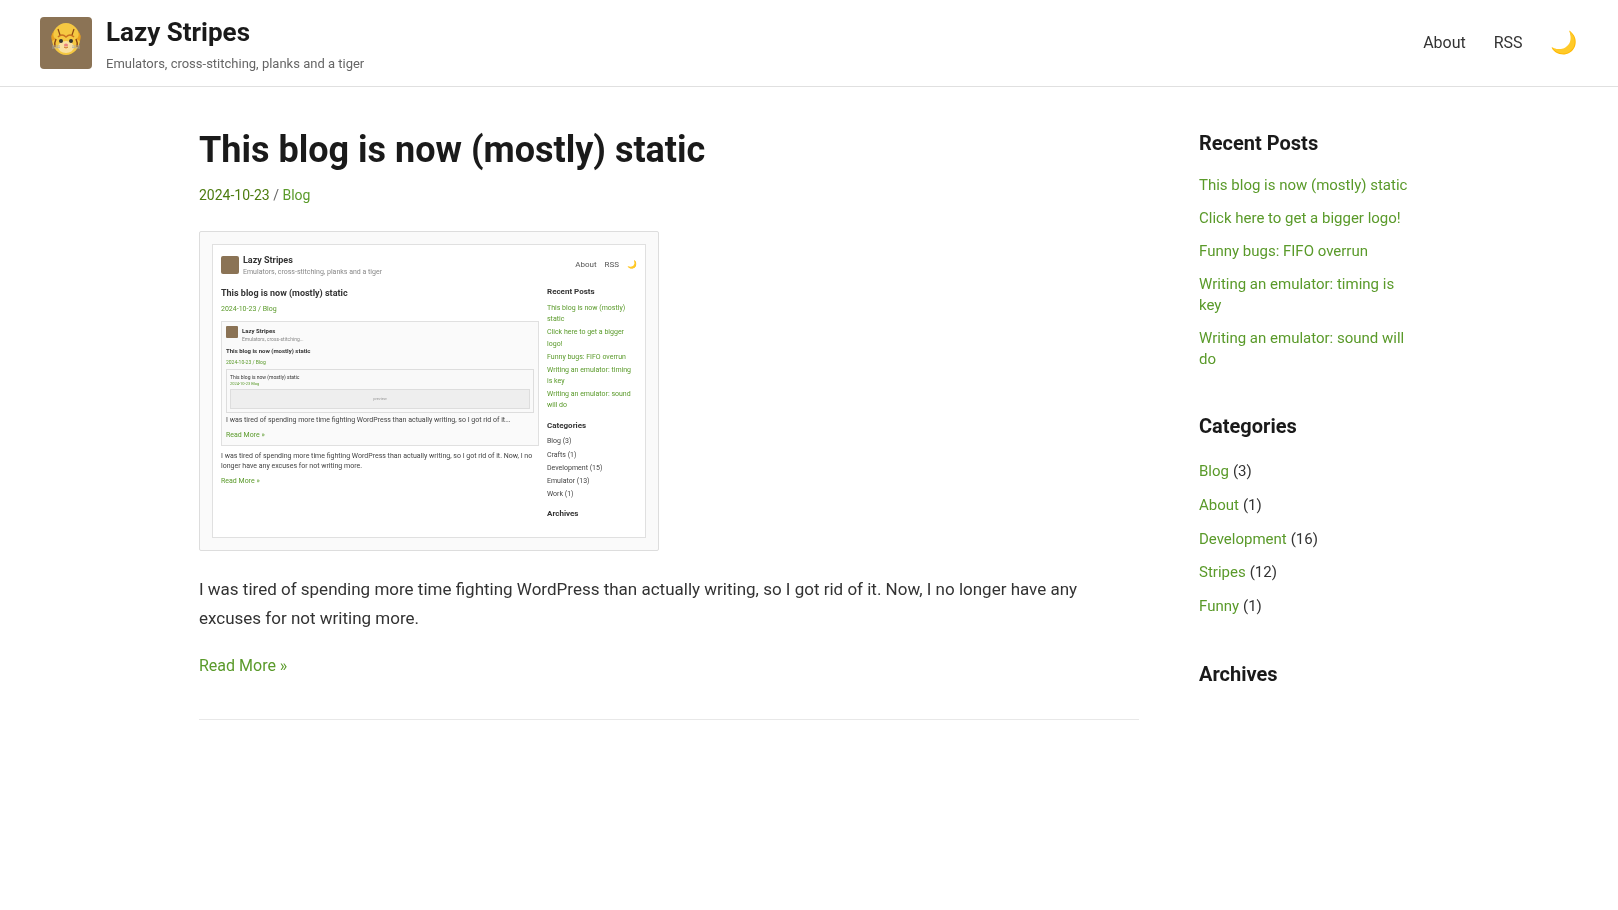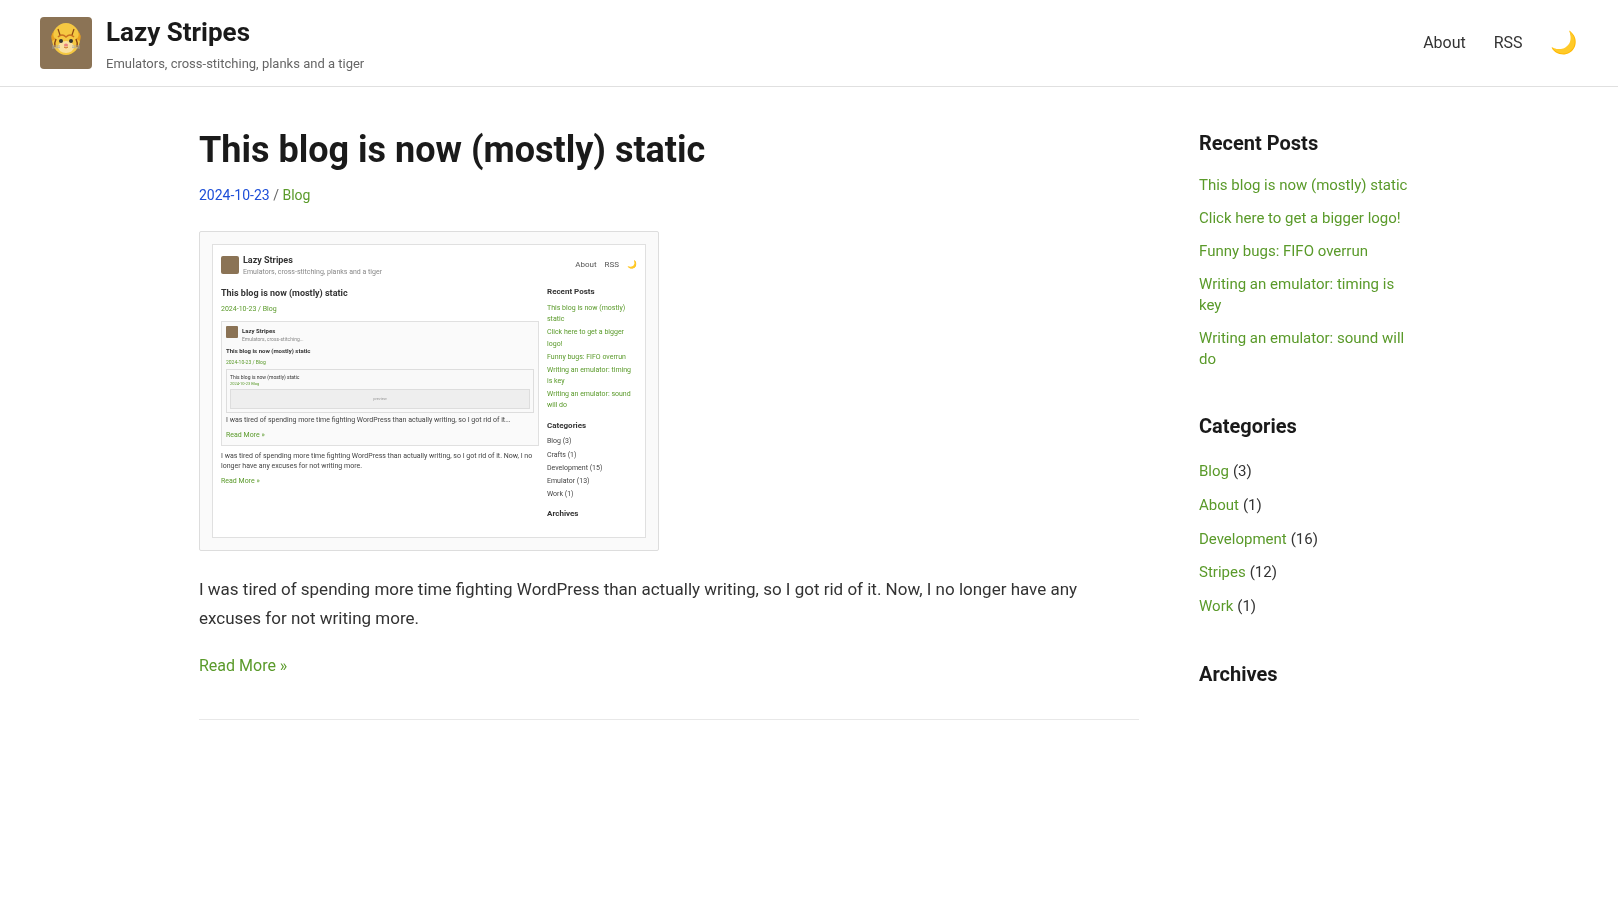--- a/index.html
+++ b/index.html
@@ -94,21 +94,21 @@
       font-weight: 700;
       color: #1a1a1a;
       margin-bottom: 10px;
       line-height: 1.3;
     }
     .post-meta {
       font-size: 14px;
       margin-bottom: 24px;
     }
     .post-date {
-      color: #1d4ed8;
+      color: #4d7c0f;
     }
     .post-category {
       color: #5a9a2a;
     }
     .post-meta-sep {
       color: #666;
     }
 
     
     .post-screenshot {
@@ -367,21 +367,21 @@
       </div>
       <div class="sidebar-cat-item">
         <a class="sidebar-cat-link">Development</a>
         <span class="sidebar-cat-count"> (16)</span>
       </div>
       <div class="sidebar-cat-item">
         <a class="sidebar-cat-link">Stripes</a>
         <span class="sidebar-cat-count"> (12)</span>
       </div>
       <div class="sidebar-cat-item">
-        <a class="sidebar-cat-link">Work</a>
+        <a class="sidebar-cat-link">Funny</a>
         <span class="sidebar-cat-count"> (1)</span>
       </div>
     </section>
 
     <section class="sidebar-section">
       <h2 class="sidebar-heading">Archives</h2>
     </section>
 
   </aside>
 </div>

